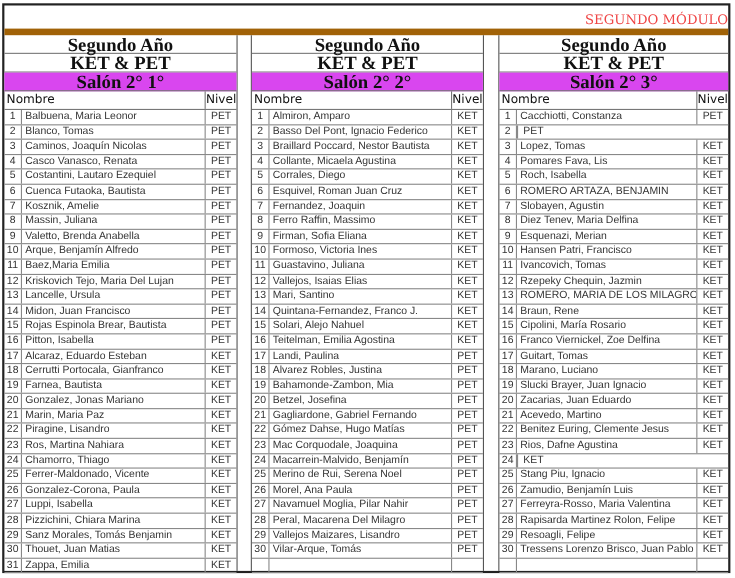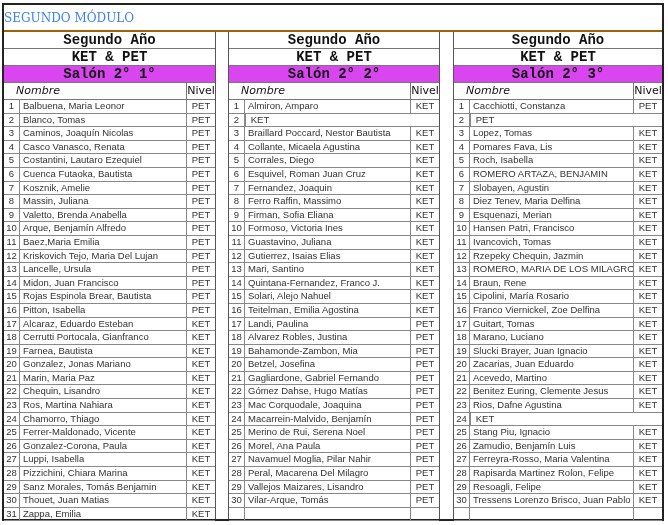--- a/index.html
+++ b/index.html
@@ -3,42 +3,42 @@
   <meta charset="utf-8">
   <style>
     html, body { margin: 0; padding: 0; background: #ffffff; }
     body { width: 668px; height: 525px; position: relative; overflow: hidden; }
     .frame {
       position: absolute; left: 2px; top: 3px; width: 662px; height: 518px;
       border: 2px solid #222; box-sizing: border-box; background: #fff;
     }
     .title {
       position: absolute; left: 0; top: 0; width: 658px; height: 27px;
-      border-bottom: 2px solid #a16207; box-sizing: border-box;
-      text-align: left; line-height: 27px;
-      font-family: "DejaVu Serif", serif; font-size: 12px; color: #3b82f6;
+      border-bottom: 6px solid #a16207; box-sizing: border-box;
+      text-align: right; line-height: 27px;
+      font-family: "DejaVu Serif", serif; font-size: 12px; color: #ef4444;
     }
     .section {
       position: absolute; top: 27px; bottom: 0; box-sizing: border-box;
       border-left: 1px solid #555; border-right: 1px solid #555;
     }
     .sec0 { left: 0; width: 212px; border-left: none; }
     .sec1 { left: 224px; width: 212px; }
     .sec2 { left: 449px; width: 209px; border-right: none; }
     .hdr {
       height: 17px; line-height: 17px; text-align: center;
-      font-family: Liberation Mono, monospace; font-weight: bold; font-size: 14px;
+      font-family: Liberation Serif, serif; font-weight: bold; font-size: 17px;
       color: #111; border-bottom: 1px solid #777; box-sizing: border-box;
     }
     .hdr.gray { background: #d946ef; }
     .colhead {
       display: flex; height: 17px; border-bottom: 1px solid #777; box-sizing: border-box;
       font-family: "DejaVu Sans", sans-serif; font-size: 11px; color: #111;
     }
-    .colhead .cn { flex: 1; padding-left: 12px; line-height: 16px; font-style: italic; }
+    .colhead .cn { flex: 1; padding-left: 2px; line-height: 16px; }
     .colhead .cl { width: 28px; border-left: 1px solid #777; text-align: center; line-height: 16px; margin-left: 36px; }
     .row {
       display: flex; height: 13.6px; border-bottom: 1px solid #888; box-sizing: border-box;
       font-family: "Liberation Sans", sans-serif; font-size: 9.5px; color: #333;
     }
     .row .num { width: 15px; text-align: center; border-right: 1px solid #888; line-height: 12.6px; }
     .row .name { flex: 1; padding-left: 3px; line-height: 12.6px; white-space: nowrap; overflow: hidden; }
     .row .lvl { width: 28px; text-align: center; border-left: 1px solid #888; line-height: 12.6px; }
   </style>
 </head>
@@ -156,21 +156,21 @@
           <span class="name">Gonzalez, Jonas Mariano</span>
           <span class="lvl">KET</span>
         </div>
         <div class="row">
           <span class="num">21</span>
           <span class="name">Marin, Maria Paz</span>
           <span class="lvl">KET</span>
         </div>
         <div class="row">
           <span class="num">22</span>
-          <span class="name">Chequin, Lisandro</span>
+          <span class="name">Piragine, Lisandro</span>
           <span class="lvl">KET</span>
         </div>
         <div class="row">
           <span class="num">23</span>
           <span class="name">Ros, Martina Nahiara</span>
           <span class="lvl">KET</span>
         </div>
         <div class="row">
           <span class="num">24</span>
           <span class="name">Chamorro, Thiago</span>
@@ -223,20 +223,21 @@
       <span class="cl">Nivel</span>
     </div>
     <div class="rows">
         <div class="row">
           <span class="num">1</span>
           <span class="name">Almiron, Amparo</span>
           <span class="lvl">KET</span>
         </div>
         <div class="row">
           <span class="num">2</span>
+          <span class="name">Basso Del Pont, Ignacio Federico</span>
           <span class="lvl">KET</span>
         </div>
         <div class="row">
           <span class="num">3</span>
           <span class="name">Braillard Poccard, Nestor Bautista</span>
           <span class="lvl">KET</span>
         </div>
         <div class="row">
           <span class="num">4</span>
           <span class="name">Collante, Micaela Agustina</span>
@@ -272,21 +273,21 @@
           <span class="name">Formoso, Victoria Ines</span>
           <span class="lvl">KET</span>
         </div>
         <div class="row">
           <span class="num">11</span>
           <span class="name">Guastavino, Juliana</span>
           <span class="lvl">KET</span>
         </div>
         <div class="row">
           <span class="num">12</span>
-          <span class="name">Gutierrez, Isaias Elias</span>
+          <span class="name">Vallejos, Isaias Elias</span>
           <span class="lvl">KET</span>
         </div>
         <div class="row">
           <span class="num">13</span>
           <span class="name">Mari, Santino</span>
           <span class="lvl">KET</span>
         </div>
         <div class="row">
           <span class="num">14</span>
           <span class="name">Quintana-Fernandez, Franco J.</span>

